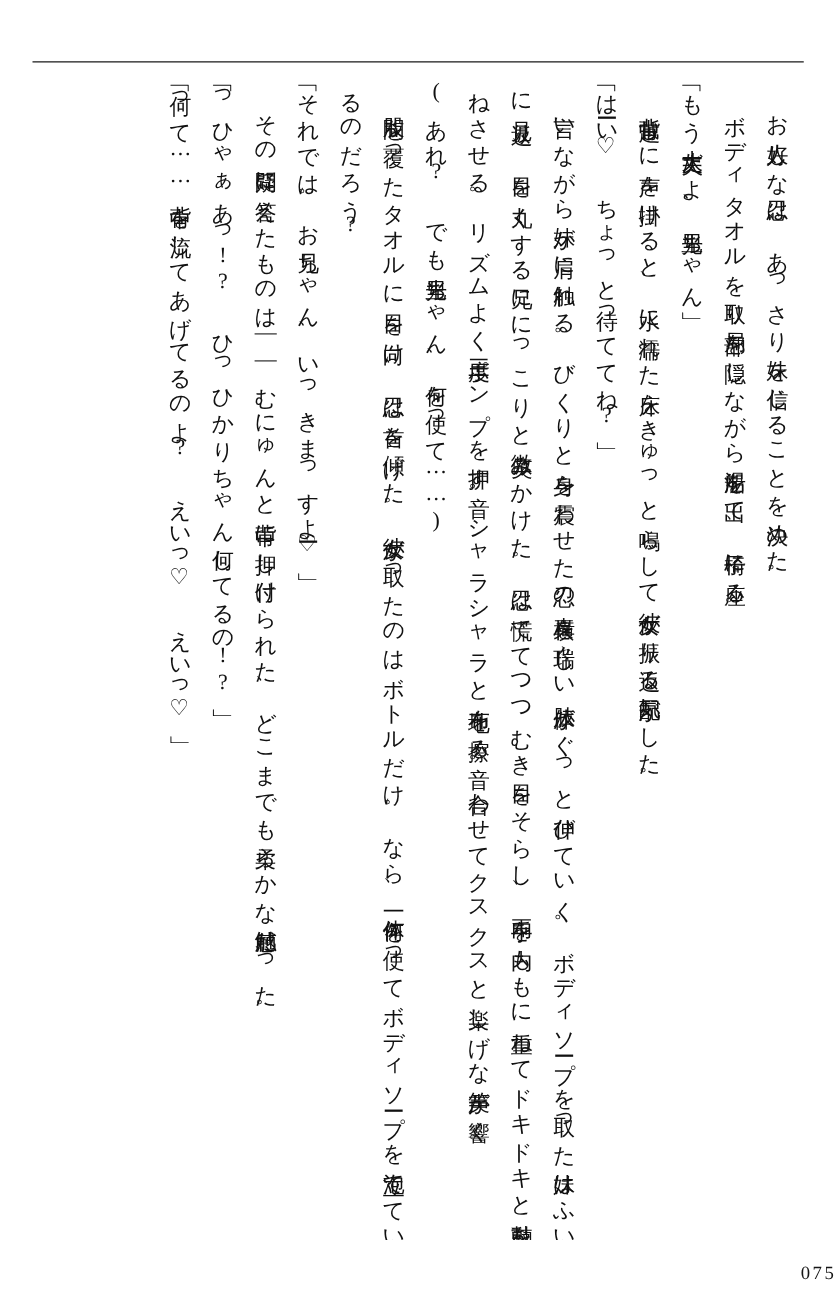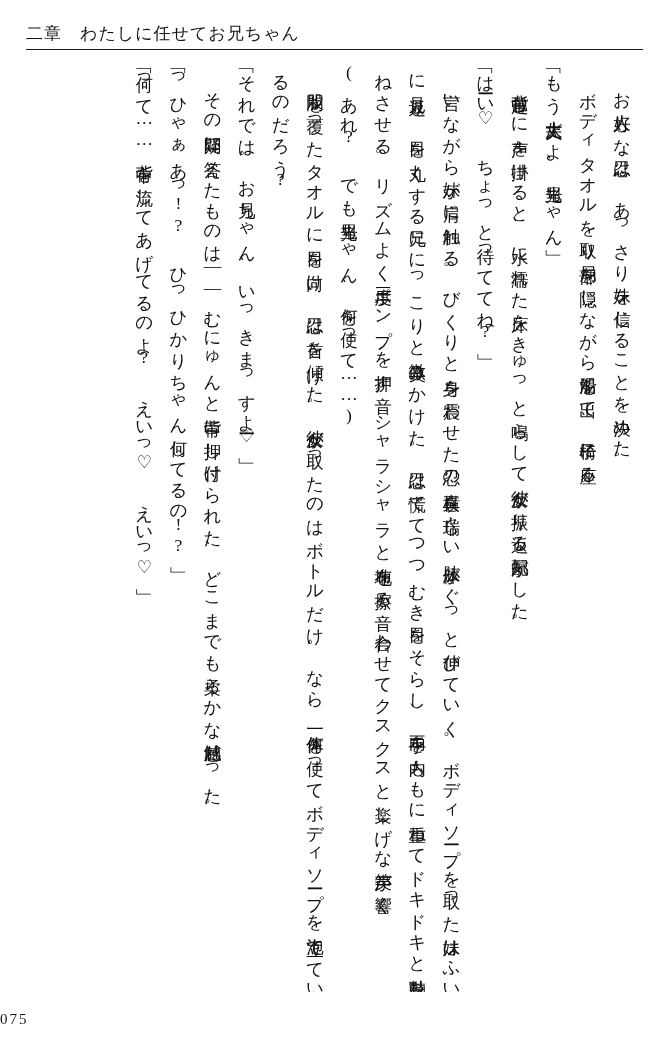--- a/index.html
+++ b/index.html
@@ -79,36 +79,32 @@
   }
   .body-text p.noindent {
     text-indent: 0;
   }
 
   .page-number {
     position: absolute;
     bottom: 22px;
     left: 0;
     width: 669px;
-    text-align: left;
+    text-align: right;
     font-size: 15px;
     letter-spacing: 2px;
     color: #161616;
     font-family: "Liberation Serif", "DejaVu Serif", serif;
   }
 </style>
 </head>
 <body>
 
 <div class="page">
 
-  <div class="header">
-    <span class="chapter-num">二章</span>
-    <span class="chapter-title">わたしに任せてお兄ちゃん</span>
-  </div>
 
   <div class="rule"></div>
 
   <div class="body-text" id="body-text">
       <p>お人好しな忍は、あっさり妹を信じることを決めた。</p>
       <p>ボディタオルを取り局部を隠しながら湯船を出て、椅子に座る。</p>
       <p class="noindent">「もう大丈夫だよ、光里ちゃん」</p>
       <p>背中越しに声を掛けると、水に濡れた床をきゅっと鳴らして彼女が振り返る気配がした。</p>
       <p class="noindent">「はーい♡　ちょっと待っててね?」</p>
       <p>言いながら妹が肩に触れる。びくりと身を震わせた忍の真横を瑞々しい肢体がぐっと伸びていく。ボディソープを取った妹はふいに見返り、目を丸くする兄ににっこりと微笑みかけた。忍は慌ててつつむき目をそらし、両手を内ももに重ねてドキドキと鼓動を跳ねさせる。リズムよく三度ポンプを押す音。シャラシャラと布地を擦る音。合わせてクスクスと楽しげな笑声が響く。</p>

